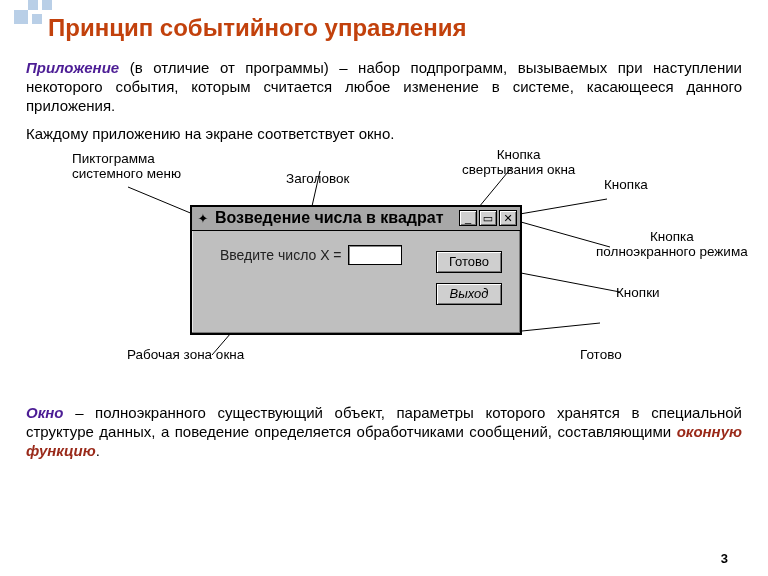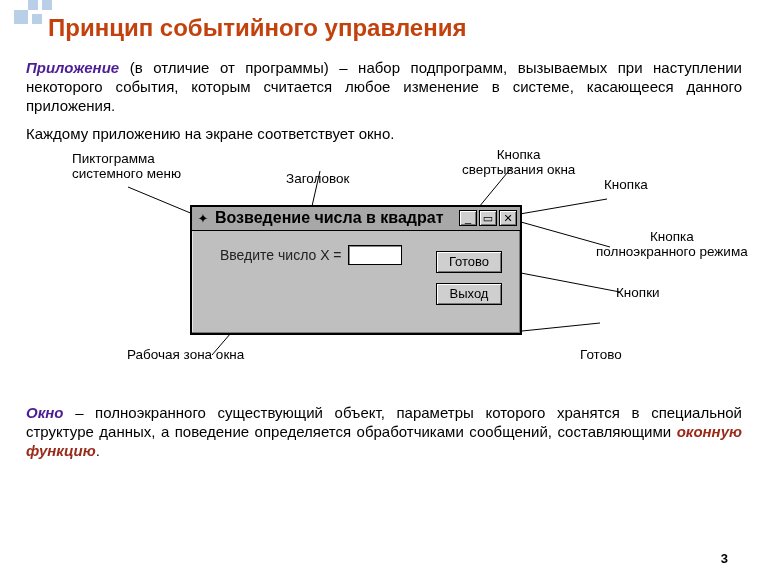--- a/index.html
+++ b/index.html
@@ -119,21 +119,21 @@
     position:absolute;
     right: 18px;
     width: 66px; height: 22px;
     background:#cfcfcf;
     border:1px solid #000;
     box-shadow: inset 1px 1px 0 #fff, inset -1px -1px 0 #777;
     font-size: 13px;
     display:flex; align-items:center; justify-content:center;
   }
   .btn-ready { top: 20px; }
-  .btn-exit  { top: 52px; }
+  .btn-exit  { top: 52px; font-style: italic; }
 
   
   svg.lines { position:absolute; left:0; top:0; width:768px; height:248px; pointer-events:none; }
   svg.lines line { stroke:#000; stroke-width:1; }
 
   .page-num { position:absolute; right:40px; bottom:10px; font-weight:bold; font-size:13px; }
 </style>
 </head>
 <body>
 

